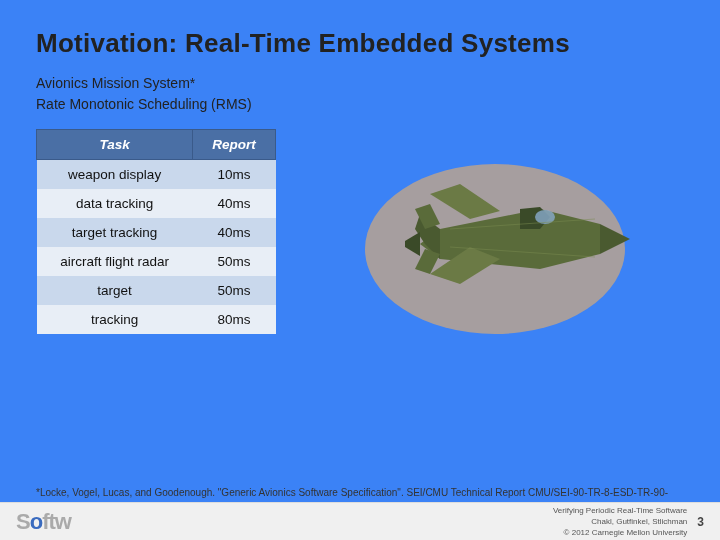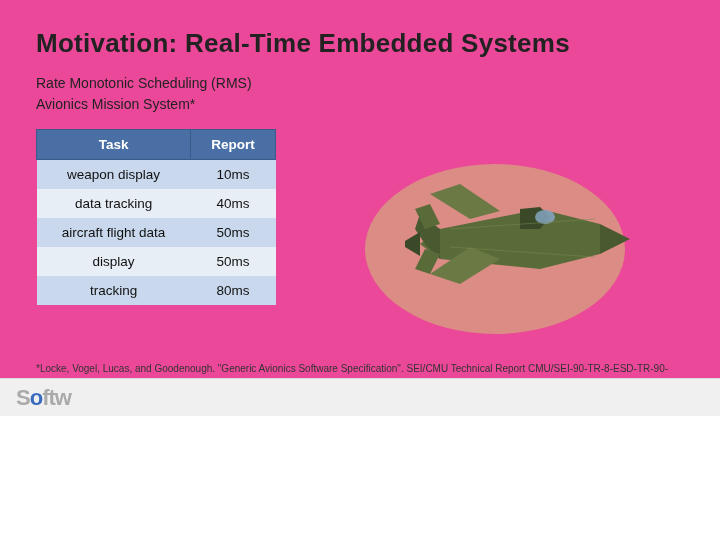--- a/index.html
+++ b/index.html
@@ -8,22 +8,22 @@
       width: 720px;
       height: 540px;
       background: #ffffff;
       font-family: Arial, sans-serif;
       overflow: hidden;
       position: relative;
     }
 
     .slide {
       width: 720px;
-      height: 416px;
-      background: #ec4899;
+      height: 540px;
+      background: #3b82f6;
       padding: 28px 36px 20px 36px;
       position: relative;
     }
 
     .title {
       font-size: 26px;
       font-weight: bold;
       color: #222;
       margin-bottom: 14px;
       letter-spacing: 0.01em;
@@ -56,20 +56,21 @@
       font-size: 13.5px;
     }
 
     table thead tr th {
       background: #4a6fa5;
       color: #fff;
       font-weight: bold;
       padding: 7px 14px;
       text-align: center;
       border: 1px solid #3a5a8a;
+      font-style: italic;
     }
 
     table tbody tr:nth-child(odd) {
       background: #c9d8ec;
     }
 
     table tbody tr:nth-child(even) {
       background: #e8eef6;
     }
 
@@ -135,24 +136,24 @@
     }
   </style>
 </head>
 <body>
 
 <div class="slide">
 
   <div class="title">Motivation: Real-Time Embedded Systems</div>
 
   <div class="subtitle-block">
-    <div class="subtitle">Rate Monotonic Scheduling (RMS)</div>
     <div class="subtitle">
       <span>Avionics Mission System*</span>
     </div>
+    <div class="subtitle">Rate Monotonic Scheduling (RMS)</div>
   </div>
 
   <div class="content-area">
 
     <div class="table-section">
       <table>
         <thead>
           <tr>
             <th>Task</th>
             <th>Report</th>
@@ -161,25 +162,29 @@
         <tbody id="table-body">
         <tr>
               <td>weapon display</td>
               <td>10ms</td>
             </tr>
             <tr>
               <td>data tracking</td>
               <td>40ms</td>
             </tr>
             <tr>
-              <td>aircraft flight data</td>
+              <td>target tracking</td>
+              <td>40ms</td>
+            </tr>
+            <tr>
+              <td>aircraft flight radar</td>
               <td>50ms</td>
             </tr>
             <tr>
-              <td>display</td>
+              <td>target</td>
               <td>50ms</td>
             </tr>
             <tr>
               <td>tracking</td>
               <td>80ms</td>
             </tr>
           </tbody>
       </table>
     </div>
 
@@ -217,15 +222,23 @@
     </div>
 
   </div>
 
   <div class="footnote">*Locke, Vogel, Lucas, and Goodenough. "Generic Avionics Software Specification". SEI/CMU Technical Report CMU/SEI-90-TR-8-ESD-TR-90-209, December, 1990</div>
 
   <div class="footer-bar">
     <div style="font-size:22px;font-weight:bold;color:#aaa;letter-spacing:-1px;">
       <span style="color:#aaa">S</span><span style="color:#3a6bbf">o</span><span style="color:#aaa">ftw</span>
     </div>
+    <div style="display:flex;align-items:center;">
+      <div class="footer-right">
+        <div>Verifying Periodic Real-Time Software</div>
+        <div>Chakl, Gutfinkel, Stlichman</div>
+        <div>© 2012 Carnegie Mellon University</div>
+      </div>
+      <div class="page-num">3</div>
+    </div>
   </div>
 
 </div>
 
 </body></html>

